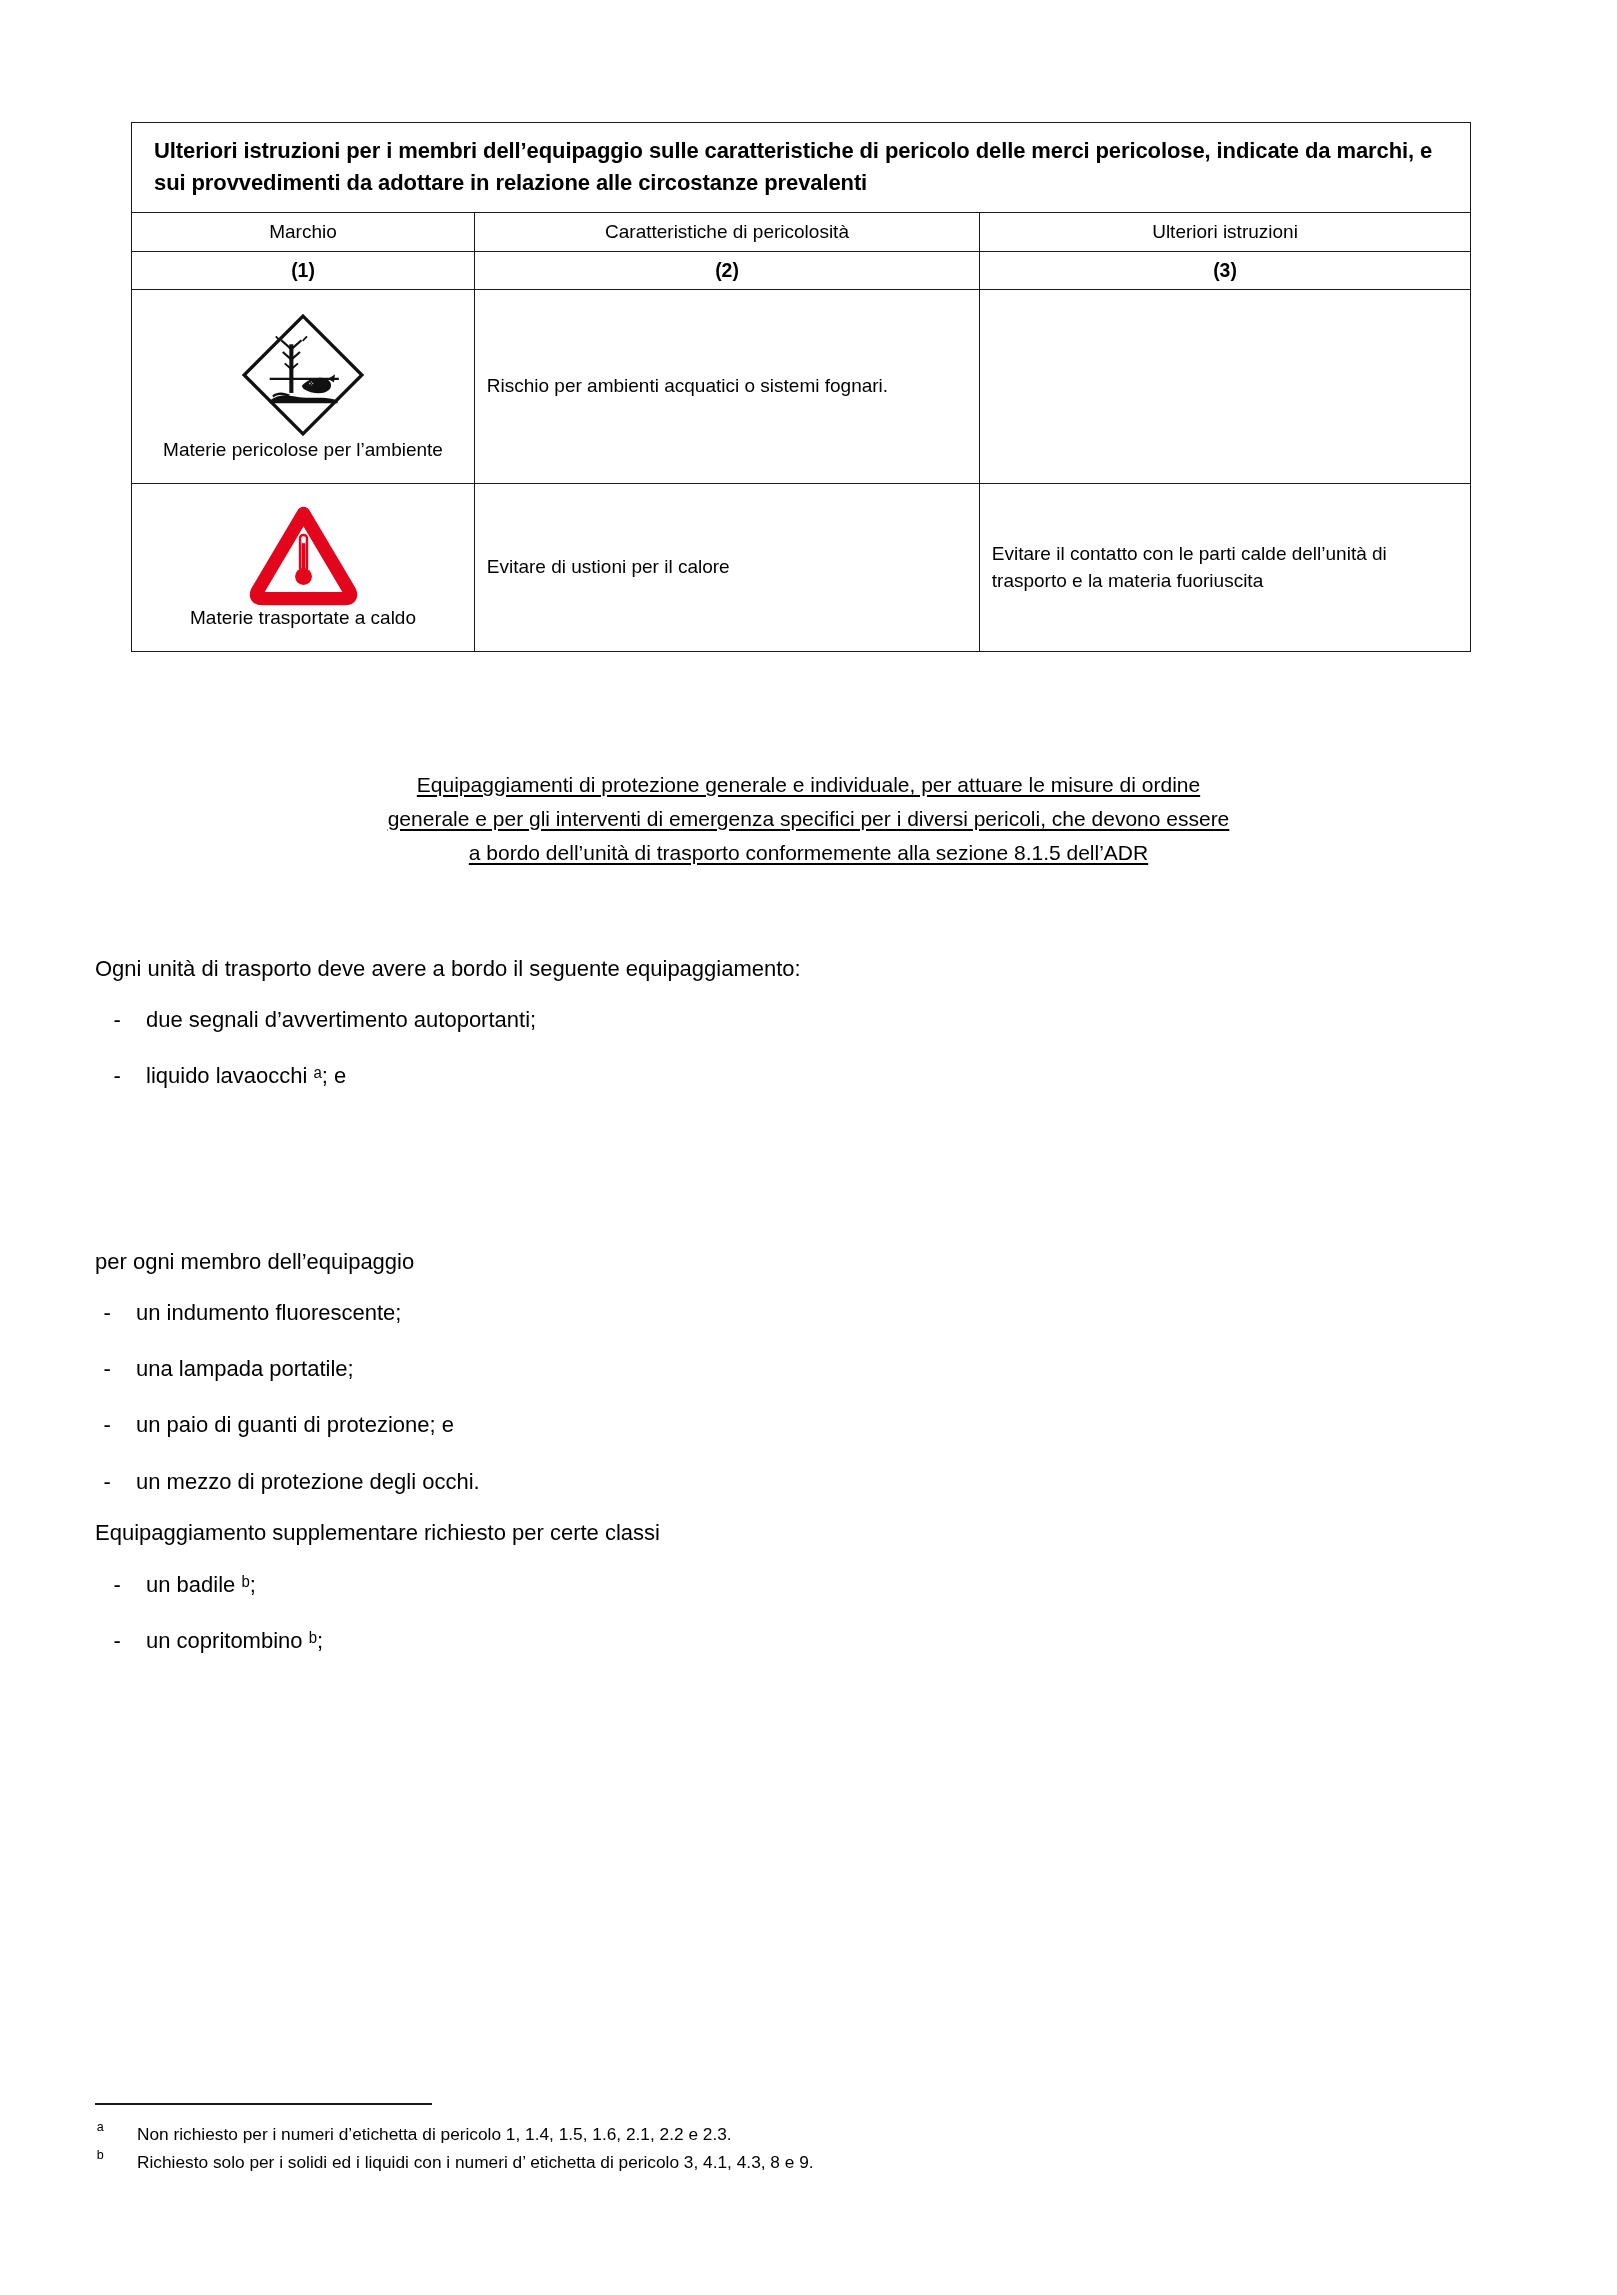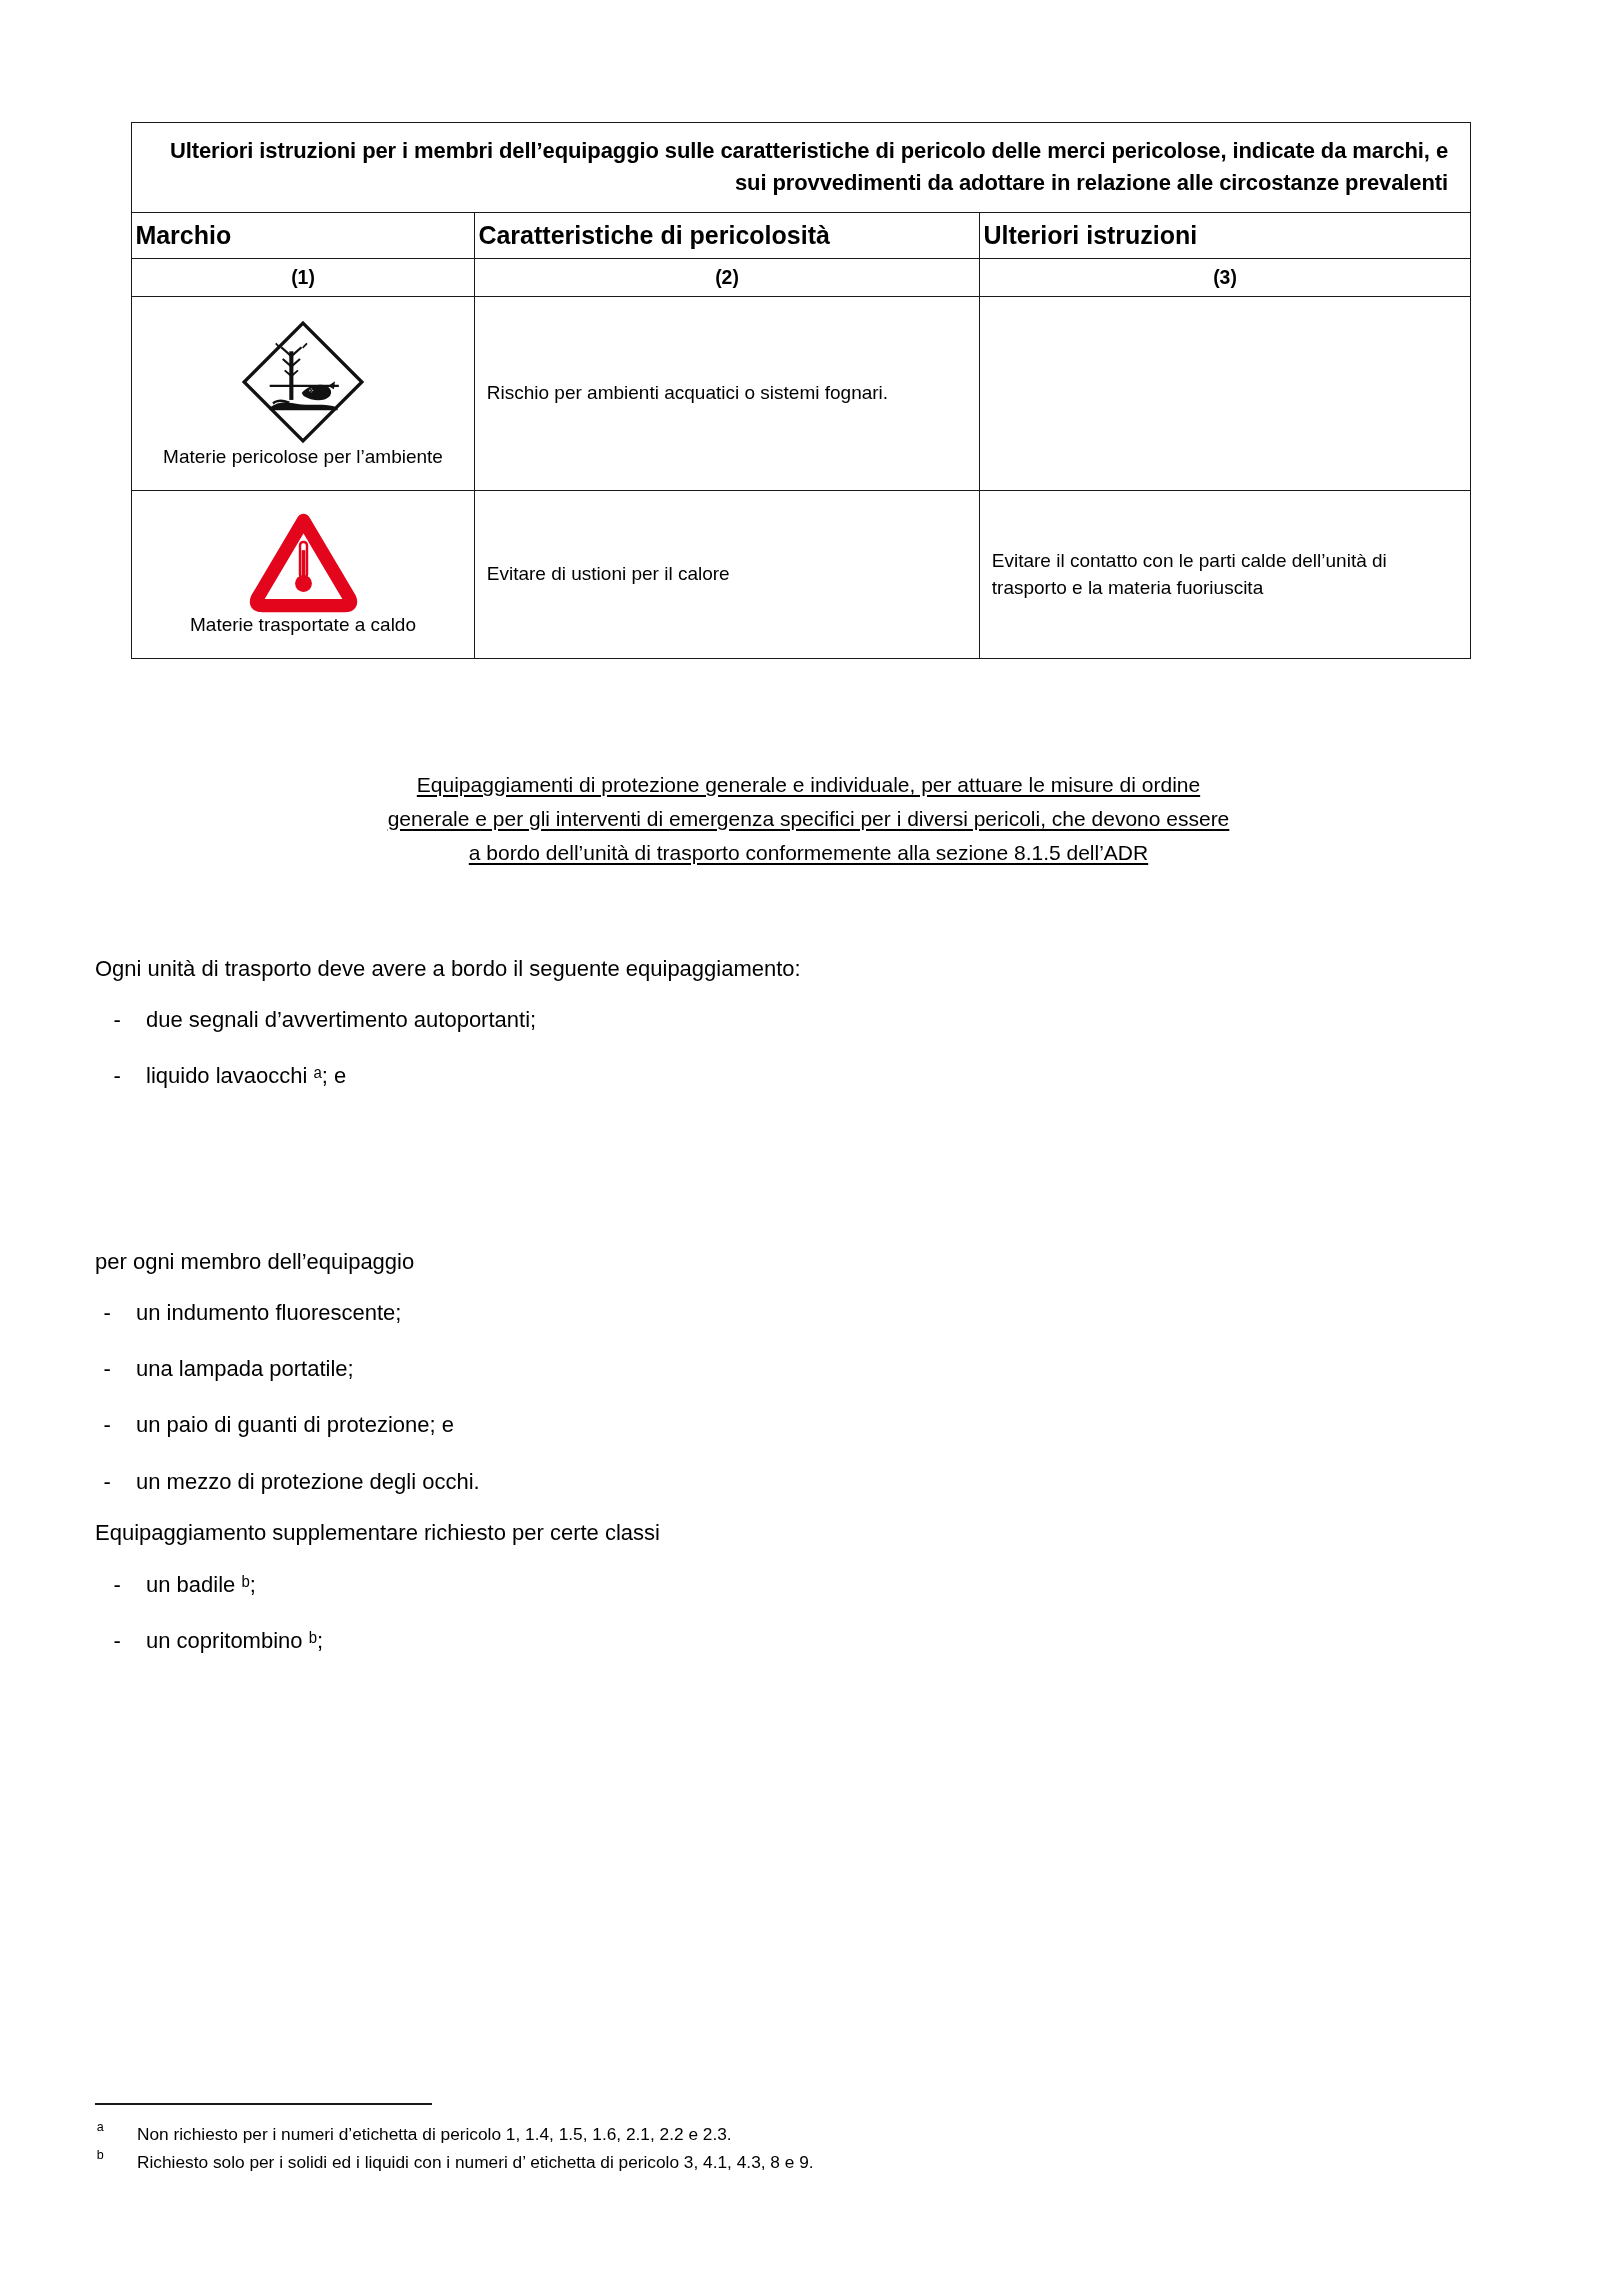--- a/index.html
+++ b/index.html
@@ -30,31 +30,31 @@
     width: 1339px;
     border-collapse: collapse;
     table-layout: fixed;
   }
   .marks-table td, .marks-table th {
     border: 1.7px solid #1a1a1a;
     padding: 0;
     vertical-align: middle;
   }
   .tbl-title {
-    text-align: right;
+    text-align: left;
     font-weight: bold;
     font-size: 22px;
     line-height: 1.45;
     padding: 11.8px 22px 13.5px 22px !important;
     letter-spacing: -0.1px;
   }
   .col-head {
-    text-align: left;
-    font-weight: bold;
-    font-size: 25px;
+    text-align: center;
+    font-weight: normal;
+    font-size: 19px;
     padding: 7.6px 3.4px 8.4px 3.4px !important;
   }
   .col-num {
     text-align: center;
     font-weight: bold;
     font-size: 19.4px;
     padding: 6.7px 3.4px 7.6px 3.4px !important;
   }
   .cell-mark {
     text-align: center;

